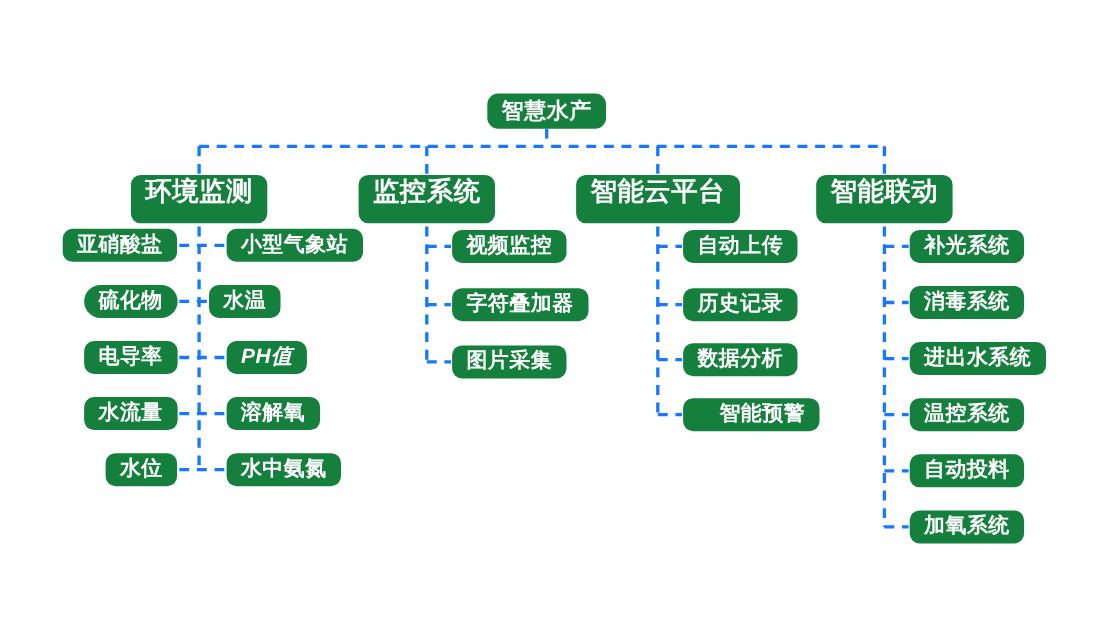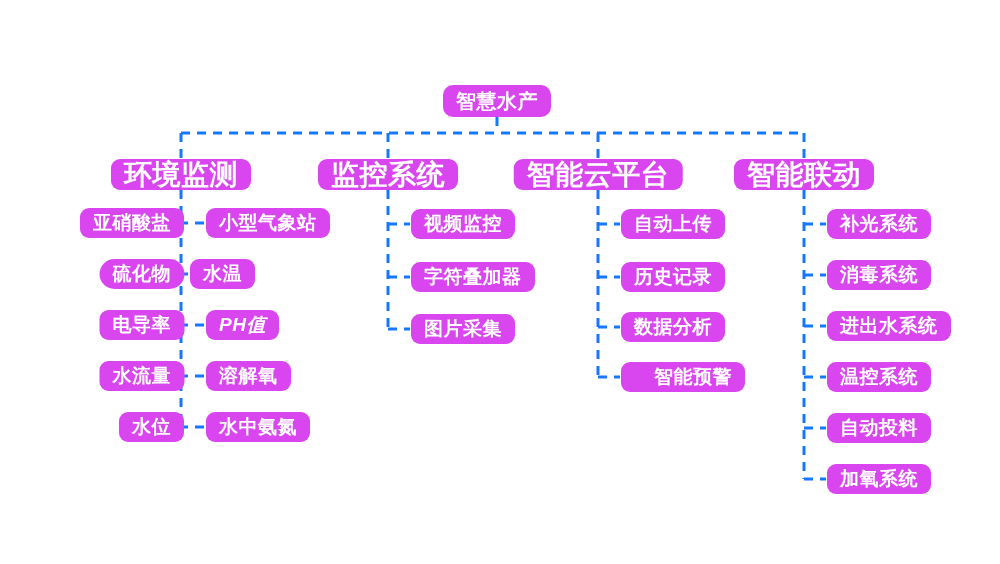--- a/index.html
+++ b/index.html
@@ -18,47 +18,46 @@
   svg.lines {
     position: absolute;
     left: 0;
     top: 0;
     width: 1000px;
     height: 564px;
     pointer-events: none;
   }
   .node {
     position: absolute;
-    background: #d946ef;
+    background: #15803d;
     color: #ffffff;
     border-radius: 9px;
     height: 30px;
     line-height: 30px;
     padding: 0 13px;
     font-size: 19px;
     font-weight: 700;
     white-space: nowrap;
     letter-spacing: 0.5px;
     box-sizing: border-box;
     text-align: center;
   }
   .node.root {
     font-size: 20px;
     height: 32px;
     line-height: 32px;
     border-radius: 10px;
   }
   .node.branch {
-    font-size: 28px;
-    height: 31px;
+    font-size: 24px;
+    height: 44px;
     line-height: 31px;
   }
   .node.r-align {
     transform: translateX(-100%);
-    margin-left: 23px;
   }
   .node.c-align {
     transform: translateX(-50%);
   }
 </style>
 </head>
 <body>
 
 <div id="canvas">
 

